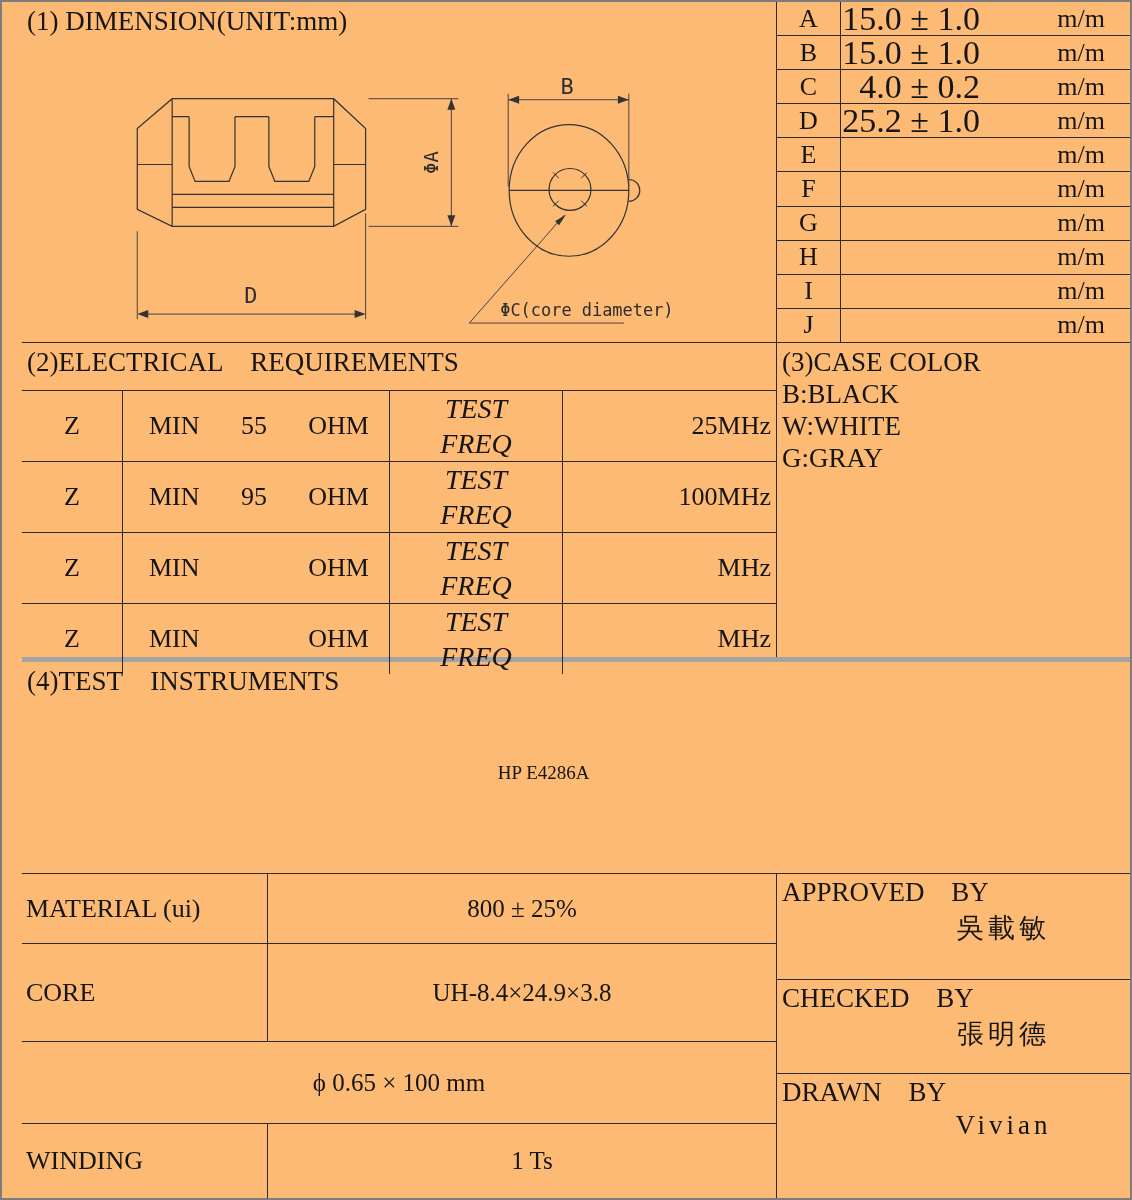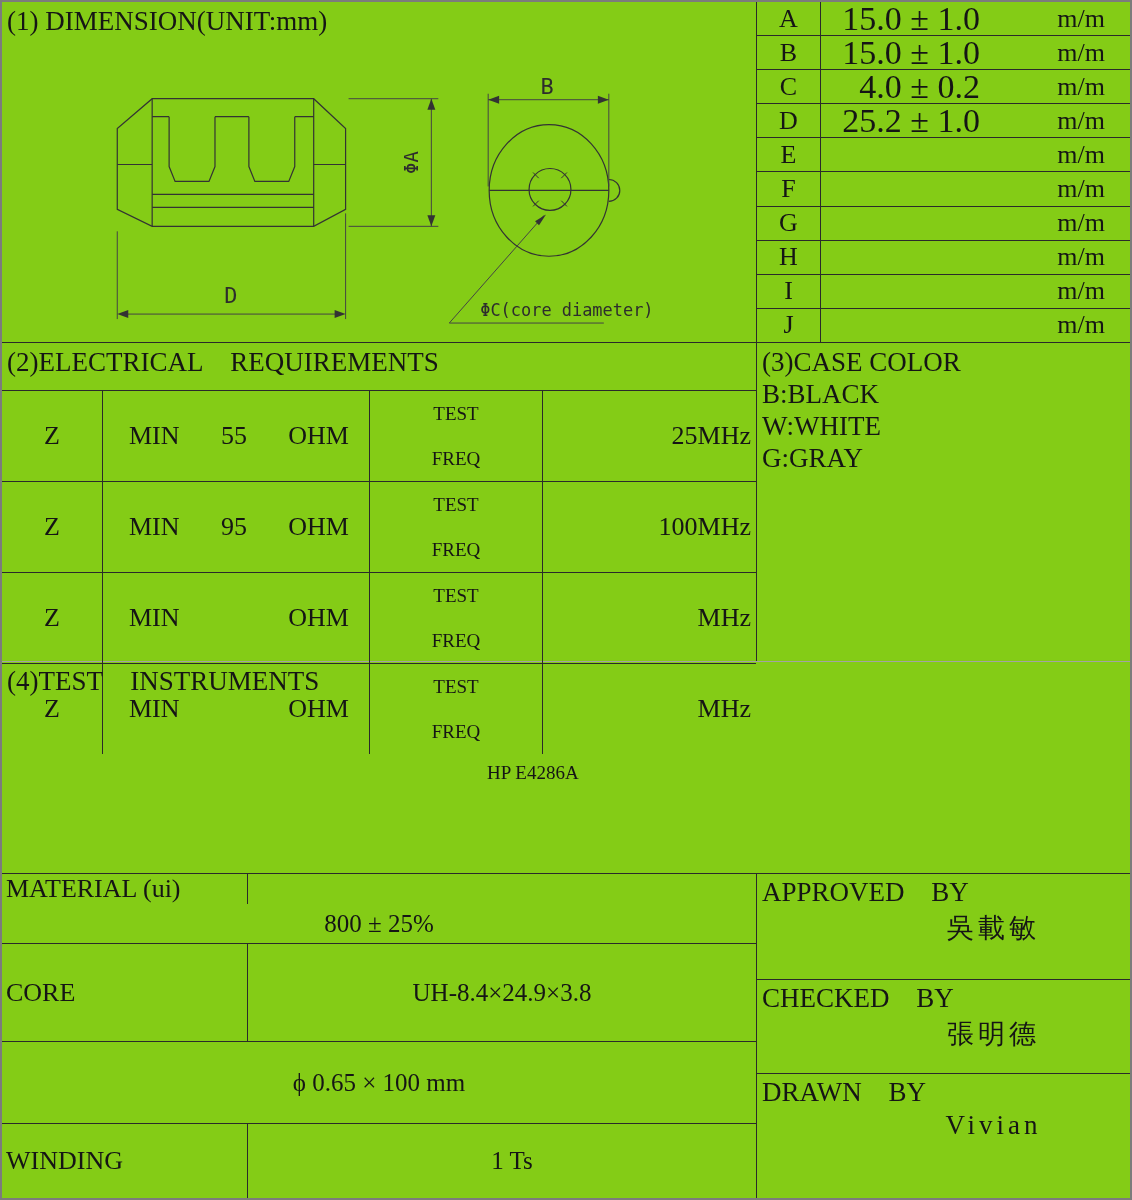--- a/index.html
+++ b/index.html
@@ -1,24 +1,24 @@
 <!DOCTYPE html>
 <html><head>
 <meta charset="utf-8">
 <style>
   html,body{margin:0;padding:0;background:#e9e9e9;}
   .sheet{
     position:relative;width:1132px;height:1200px;margin:0 auto;
-    background:#84cc16;border:2px solid #7c7c7c;box-sizing:border-box;
+    background:#fdba74;border:2px solid #7c7c7c;box-sizing:border-box;
     font-family:"Liberation Serif", serif;color:#151515;
-    display:flex;flex-direction:column;overflow:hidden;
+    display:flex;flex-direction:column;overflow:hidden;padding-left:20px;
   }
   .band{display:flex;box-sizing:border-box;}
   .band-dim{height:341px;border-bottom:1px solid #2a2a2a;}
-  .band-elec{height:319px;border-bottom:1px solid #a3a3a3;justify-content:center;}
+  .band-elec{height:319px;border-bottom:5px solid #a3a3a3;justify-content:center;}
   .band-test{height:212px;border-bottom:1px solid #2a2a2a;position:relative;}
   .band-bottom{flex:1;}
   .left-col{width:755px;border-right:1px solid #2a2a2a;box-sizing:border-box;position:relative;}
   .right-col{flex:1;box-sizing:border-box;}
 
   .sec-title{font-size:27px;padding:4px 0 0 5px;white-space:nowrap;}
   .ws-wide{word-spacing:21px;}
 
   
   .dim-table{display:flex;flex-direction:column;height:100%;}
@@ -36,33 +36,33 @@
 
   
   .elec-table{position:absolute;left:0;right:0;top:47px;bottom:0;border-top:1px solid #2a2a2a;
     display:flex;flex-direction:column;}
   .erow{flex:1;display:flex;border-bottom:1px solid #2a2a2a;box-sizing:border-box;}
   .erow:last-child{border-bottom:none;}
   .ecell{border-right:1px solid #2a2a2a;box-sizing:border-box;display:flex;align-items:center;font-size:26px;}
   .ec-z{width:101px;justify-content:center;}
   .ec-min{width:267px;justify-content:space-between;padding:0 20px 0 26px;}
   .ec-test{width:173px;justify-content:center;}
-  .test-freq{width:80px;text-align:center;font-size:19px;line-height:45px;}
+  .test-freq{width:80px;text-align:center;font-size:28px;line-height:35px;font-style:italic;}
   .ec-freq{flex:1;border-right:none;justify-content:flex-end;padding-right:5px;}
 
   
   .case-color{padding:3px 0 0 5px;font-size:27px;line-height:32px;}
 
   
   .instrument{position:absolute;left:46%;top:100px;transform:translateX(-50%);font-size:19px;white-space:nowrap;margin-left:12px;}
 
   
   .spec-table{height:100%;display:flex;flex-direction:column;}
   .srow{display:flex;border-bottom:1px solid #2a2a2a;box-sizing:border-box;}
-  .srow:nth-child(1){height:70px;flex-direction:column;}
+  .srow:nth-child(1){height:70px;}
   .srow:nth-child(2){height:98px;}
   .srow:nth-child(3){height:82px;}
   .srow:nth-child(4){flex:1;border-bottom:none;gap:20px;}
   .slabel{width:246px;border-right:1px solid #2a2a2a;box-sizing:border-box;
     display:flex;align-items:center;padding-left:4px;font-size:26px;white-space:nowrap;}
   .svalue{flex:1;display:flex;align-items:center;justify-content:center;font-size:25px;white-space:nowrap;}
 
   
   .signoff{height:100%;display:flex;flex-direction:column;}
   .scell{border-bottom:1px solid #2a2a2a;box-sizing:border-box;padding:3px 0 0 5px;}

